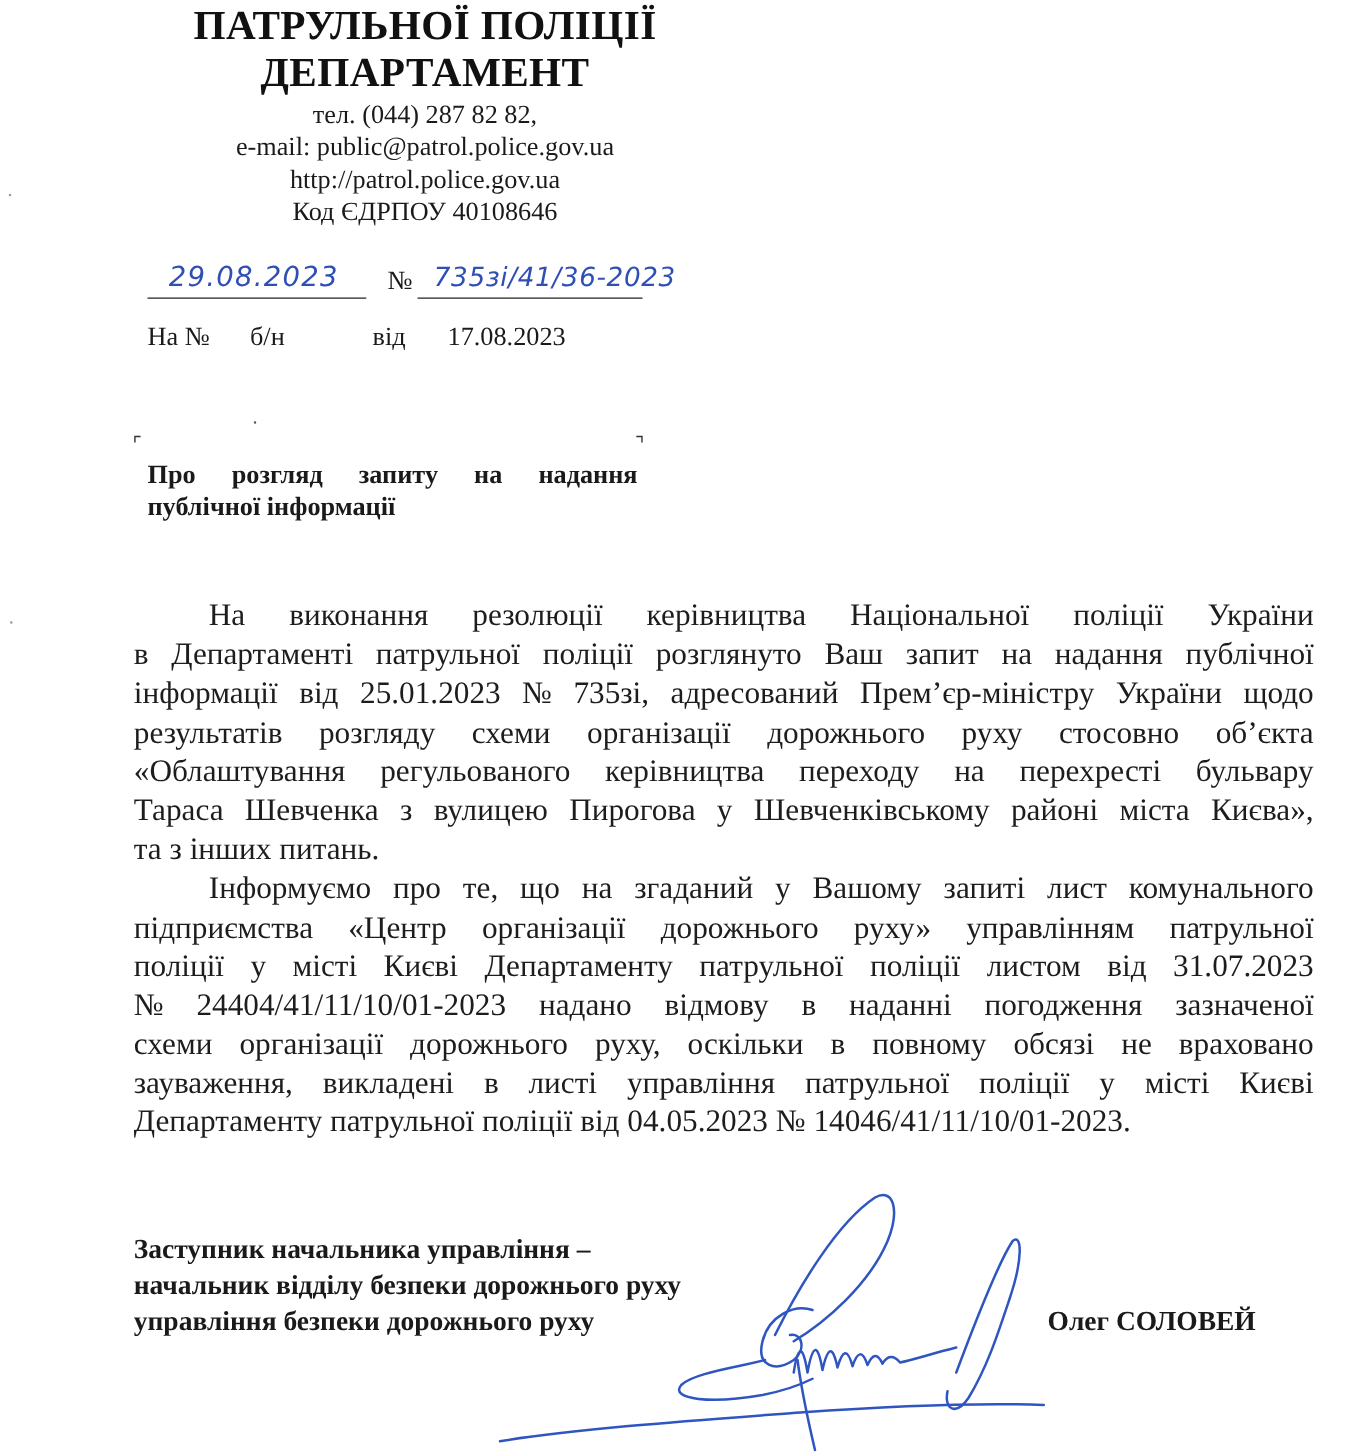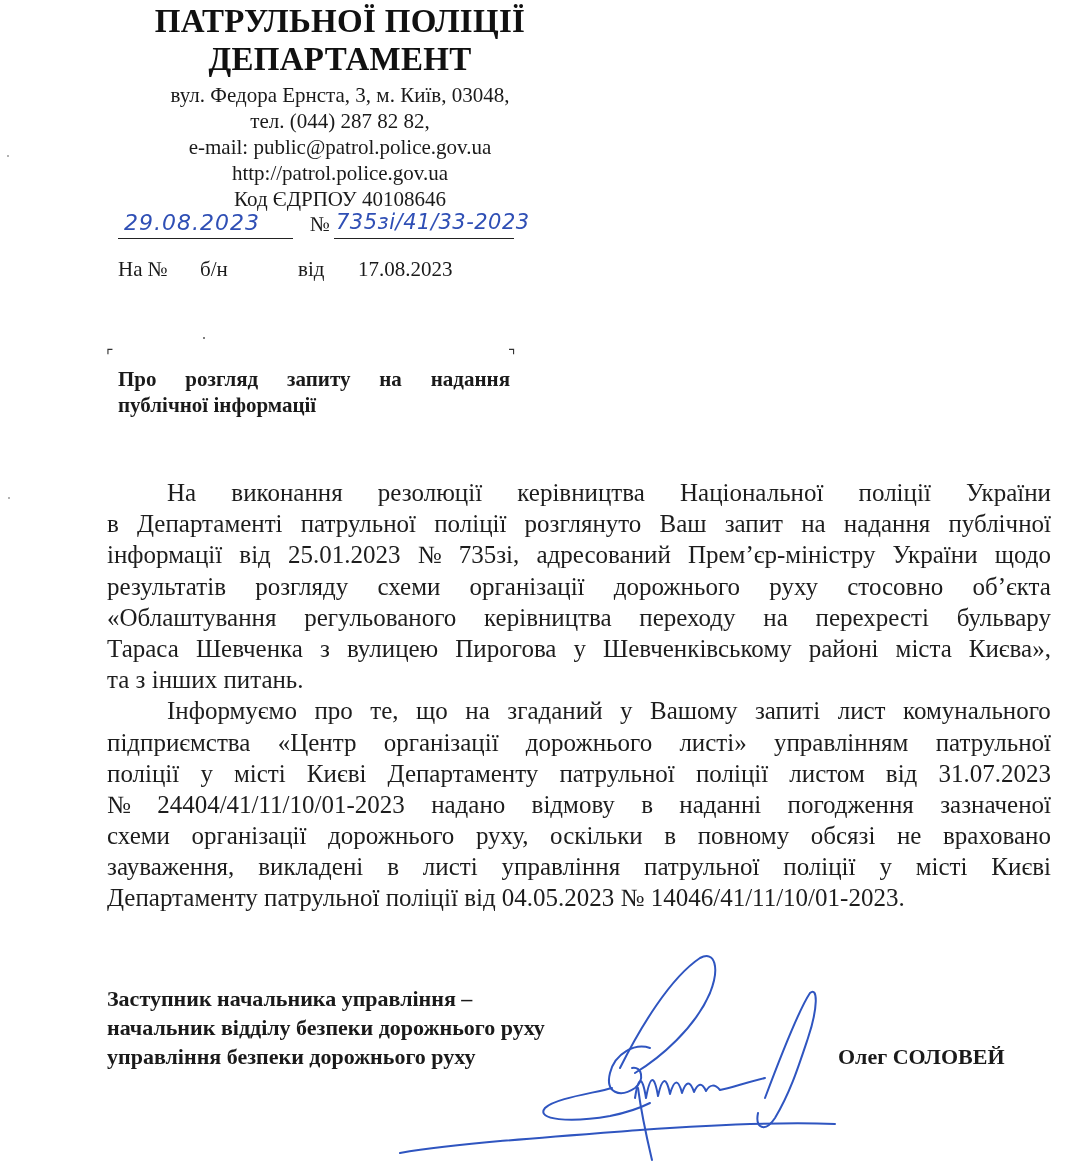--- a/index.html
+++ b/index.html
@@ -48,20 +48,21 @@
       width: 175px;
       border-bottom: 1.5px solid #222;
       height: 30px;
     }
     .hand {
       font-family: "DejaVu Sans", sans-serif;
       font-style: italic;
       color: #2f4fb5;
       font-size: 22px;
       letter-spacing: 1px;
+      margin-left: 11px;
     }
     .reg-date .hand {
       position: absolute;
       left: 6px;
       top: 2px;
     }
     .num-sign {
       position: absolute;
       left: 192px;
       top: 4px;
@@ -171,34 +172,33 @@
 </head>
 <body>
 
 <div class="speck" style="left:7px; top:155px;"></div>
 <div class="speck" style="left:8px; top:497px;"></div>
 <div class="speck" style="left:203px; top:337px; background:#555;"></div>
 
 <div class="header">
   <div class="dept-title">ПАТРУЛЬНОЇ ПОЛІЦІЇ</div>
   <div class="dept-title">ДЕПАРТАМЕНТ</div>
-  <div class="contact-line" style="margin-top:4px;">вул. Федора Ернста, 3, м. Київ, 03048,</div>
   <div class="contact-line">тел. (044) 287 82 82,</div>
   <div class="contact-line">e-mail: public@patrol.police.gov.ua</div>
   <div class="contact-line">http://patrol.police.gov.ua</div>
   <div class="contact-line">Код ЄДРПОУ 40108646</div>
 </div>
 
 <div class="reg-row">
   <div class="reg-date">
     <span class="hand">29.08.2023</span>
   </div>
   <span class="num-sign">№</span>
   <div class="reg-num">
-    <span class="hand">735зі/41/33-2023</span>
+    <span class="hand">735зі/41/36-2023</span>
   </div>
 </div>
 
 <div class="ref-row">
   <span style="left:0;">На №</span>
   <span style="left:82px;">б/н</span>
   <span style="left:180px;">від</span>
   <span style="left:240px;">17.08.2023</span>
 </div>
 
@@ -295,21 +295,21 @@
         <span>Вашому</span>
         <span>запиті</span>
         <span>лист</span>
         <span>комунального</span>
       </span>
     <span class="line flex">
         <span>підприємства</span>
         <span>«Центр</span>
         <span>організації</span>
         <span>дорожнього</span>
-        <span>листі»</span>
+        <span>руху»</span>
         <span>управлінням</span>
         <span>патрульної</span>
       </span>
     <span class="line flex">
         <span>поліції</span>
         <span>у</span>
         <span>місті</span>
         <span>Києві</span>
         <span>Департаменту</span>
         <span>патрульної</span>

